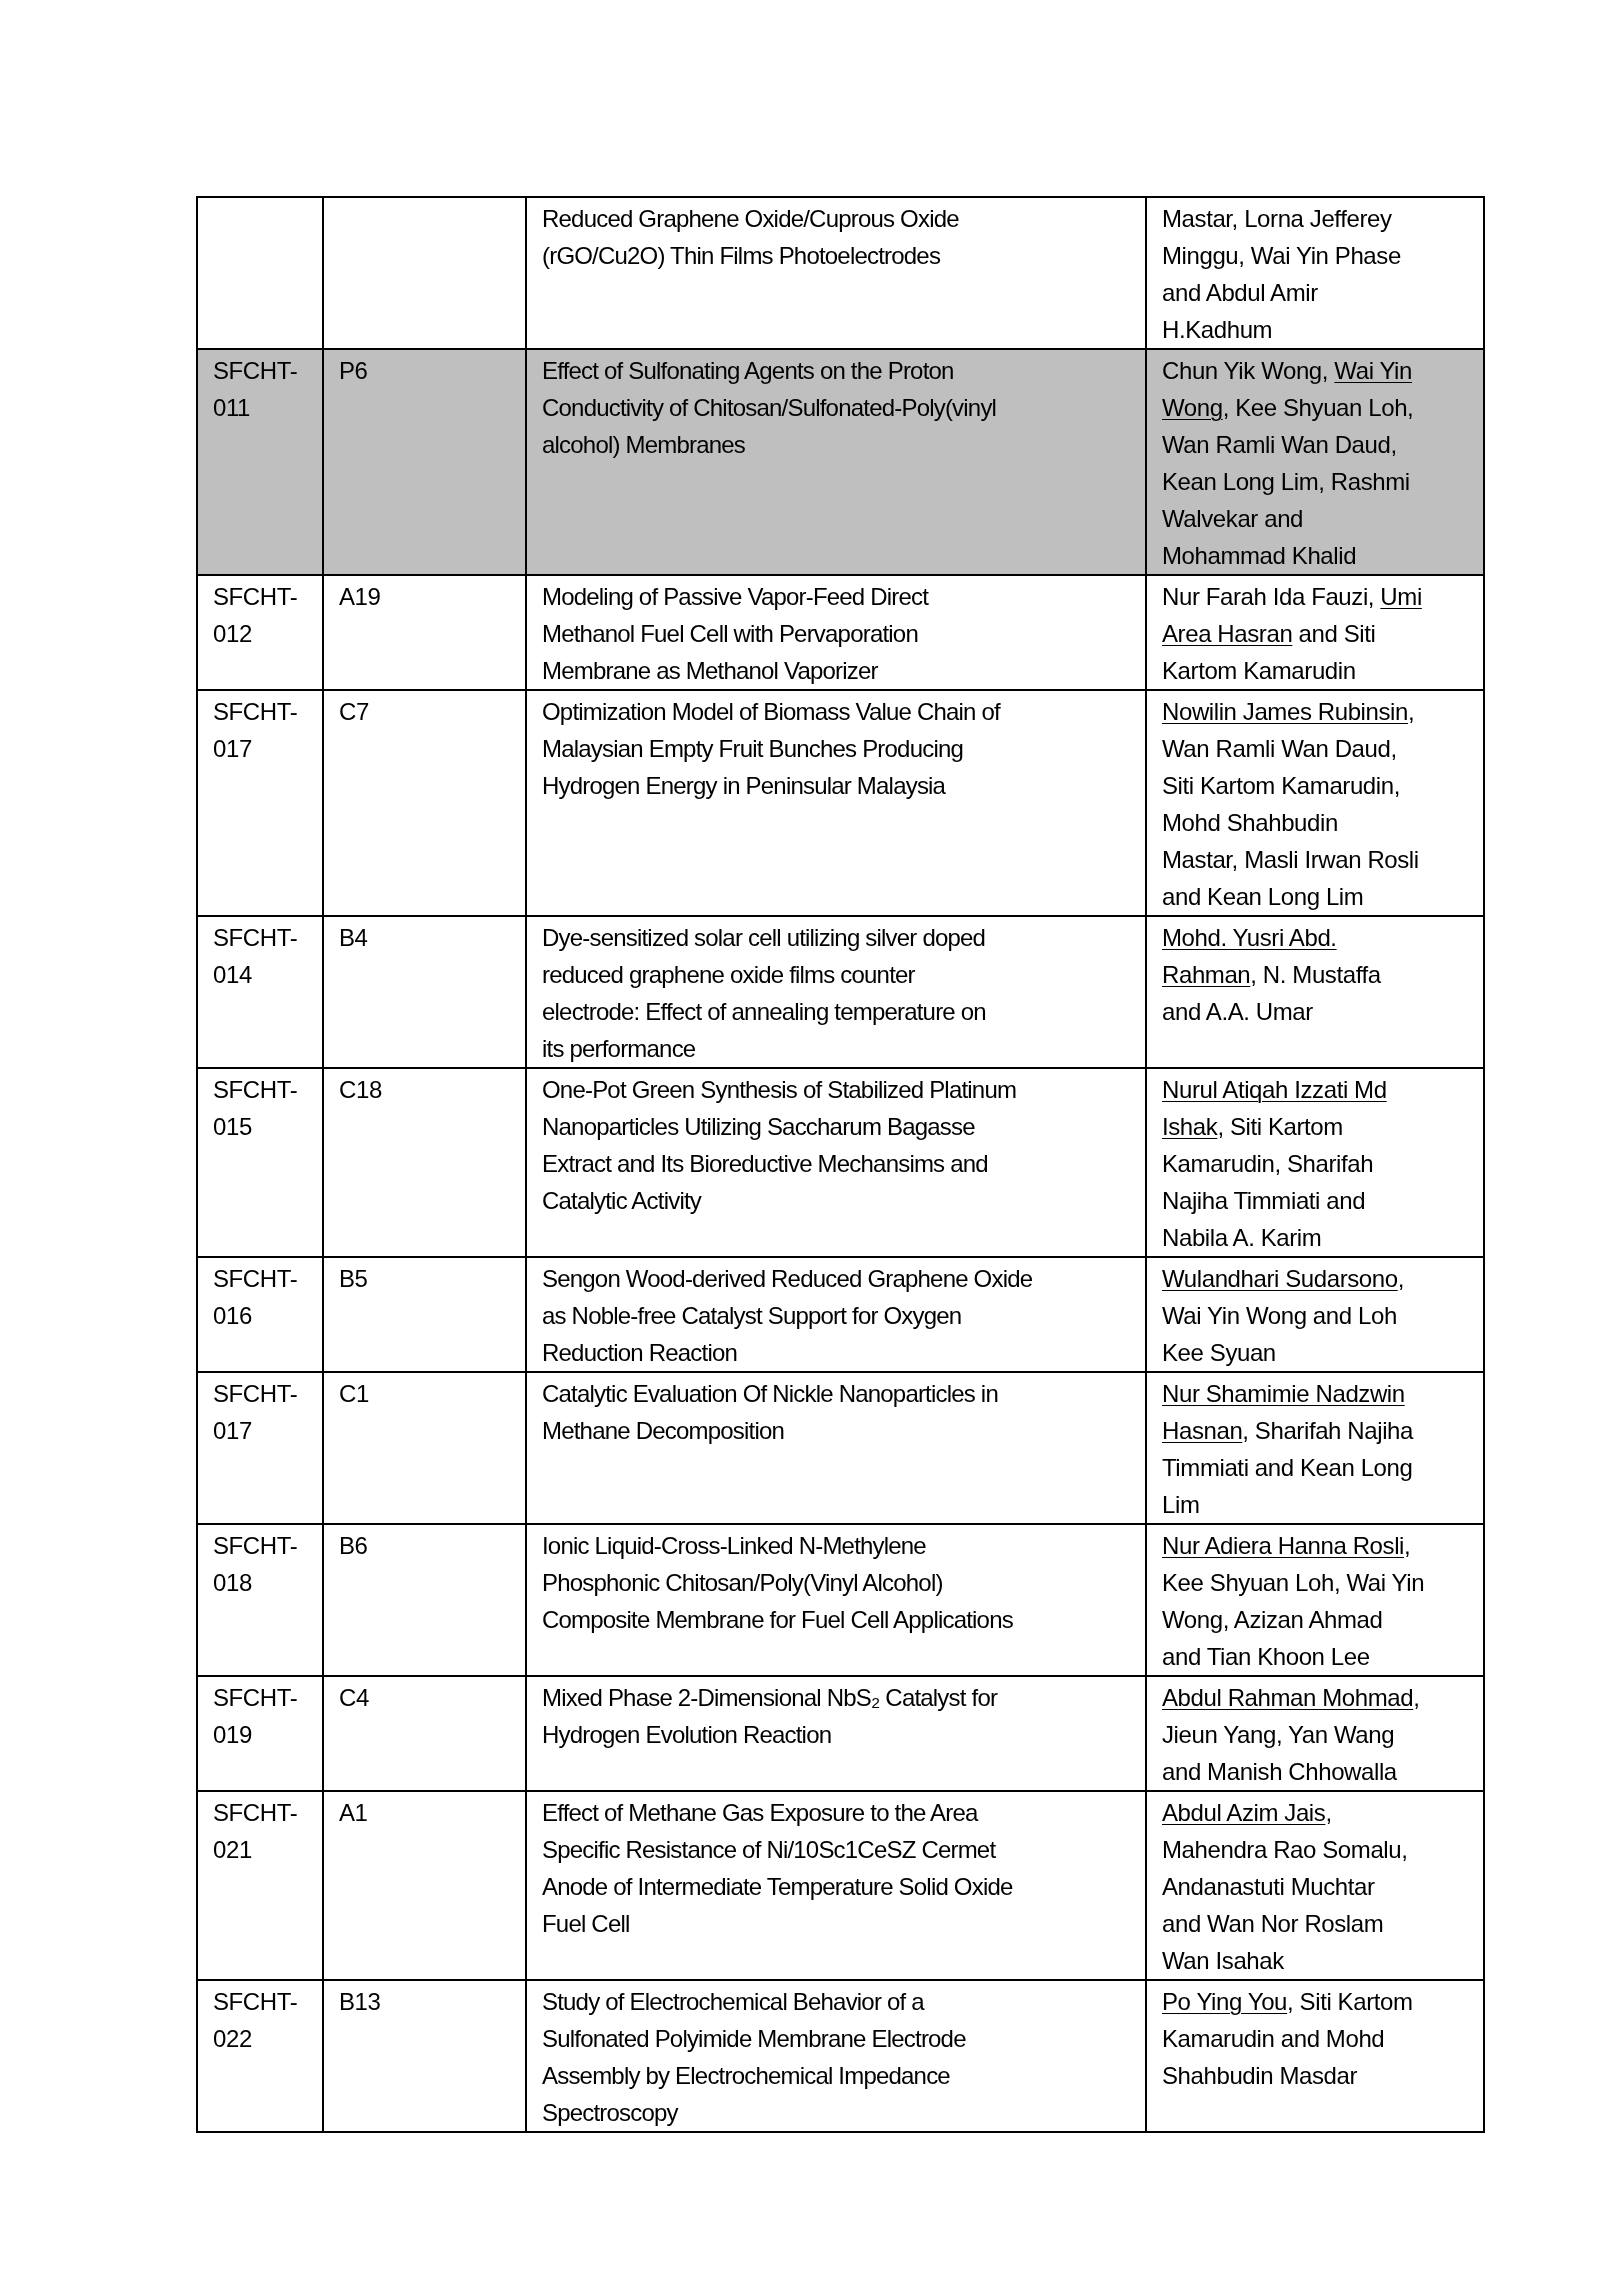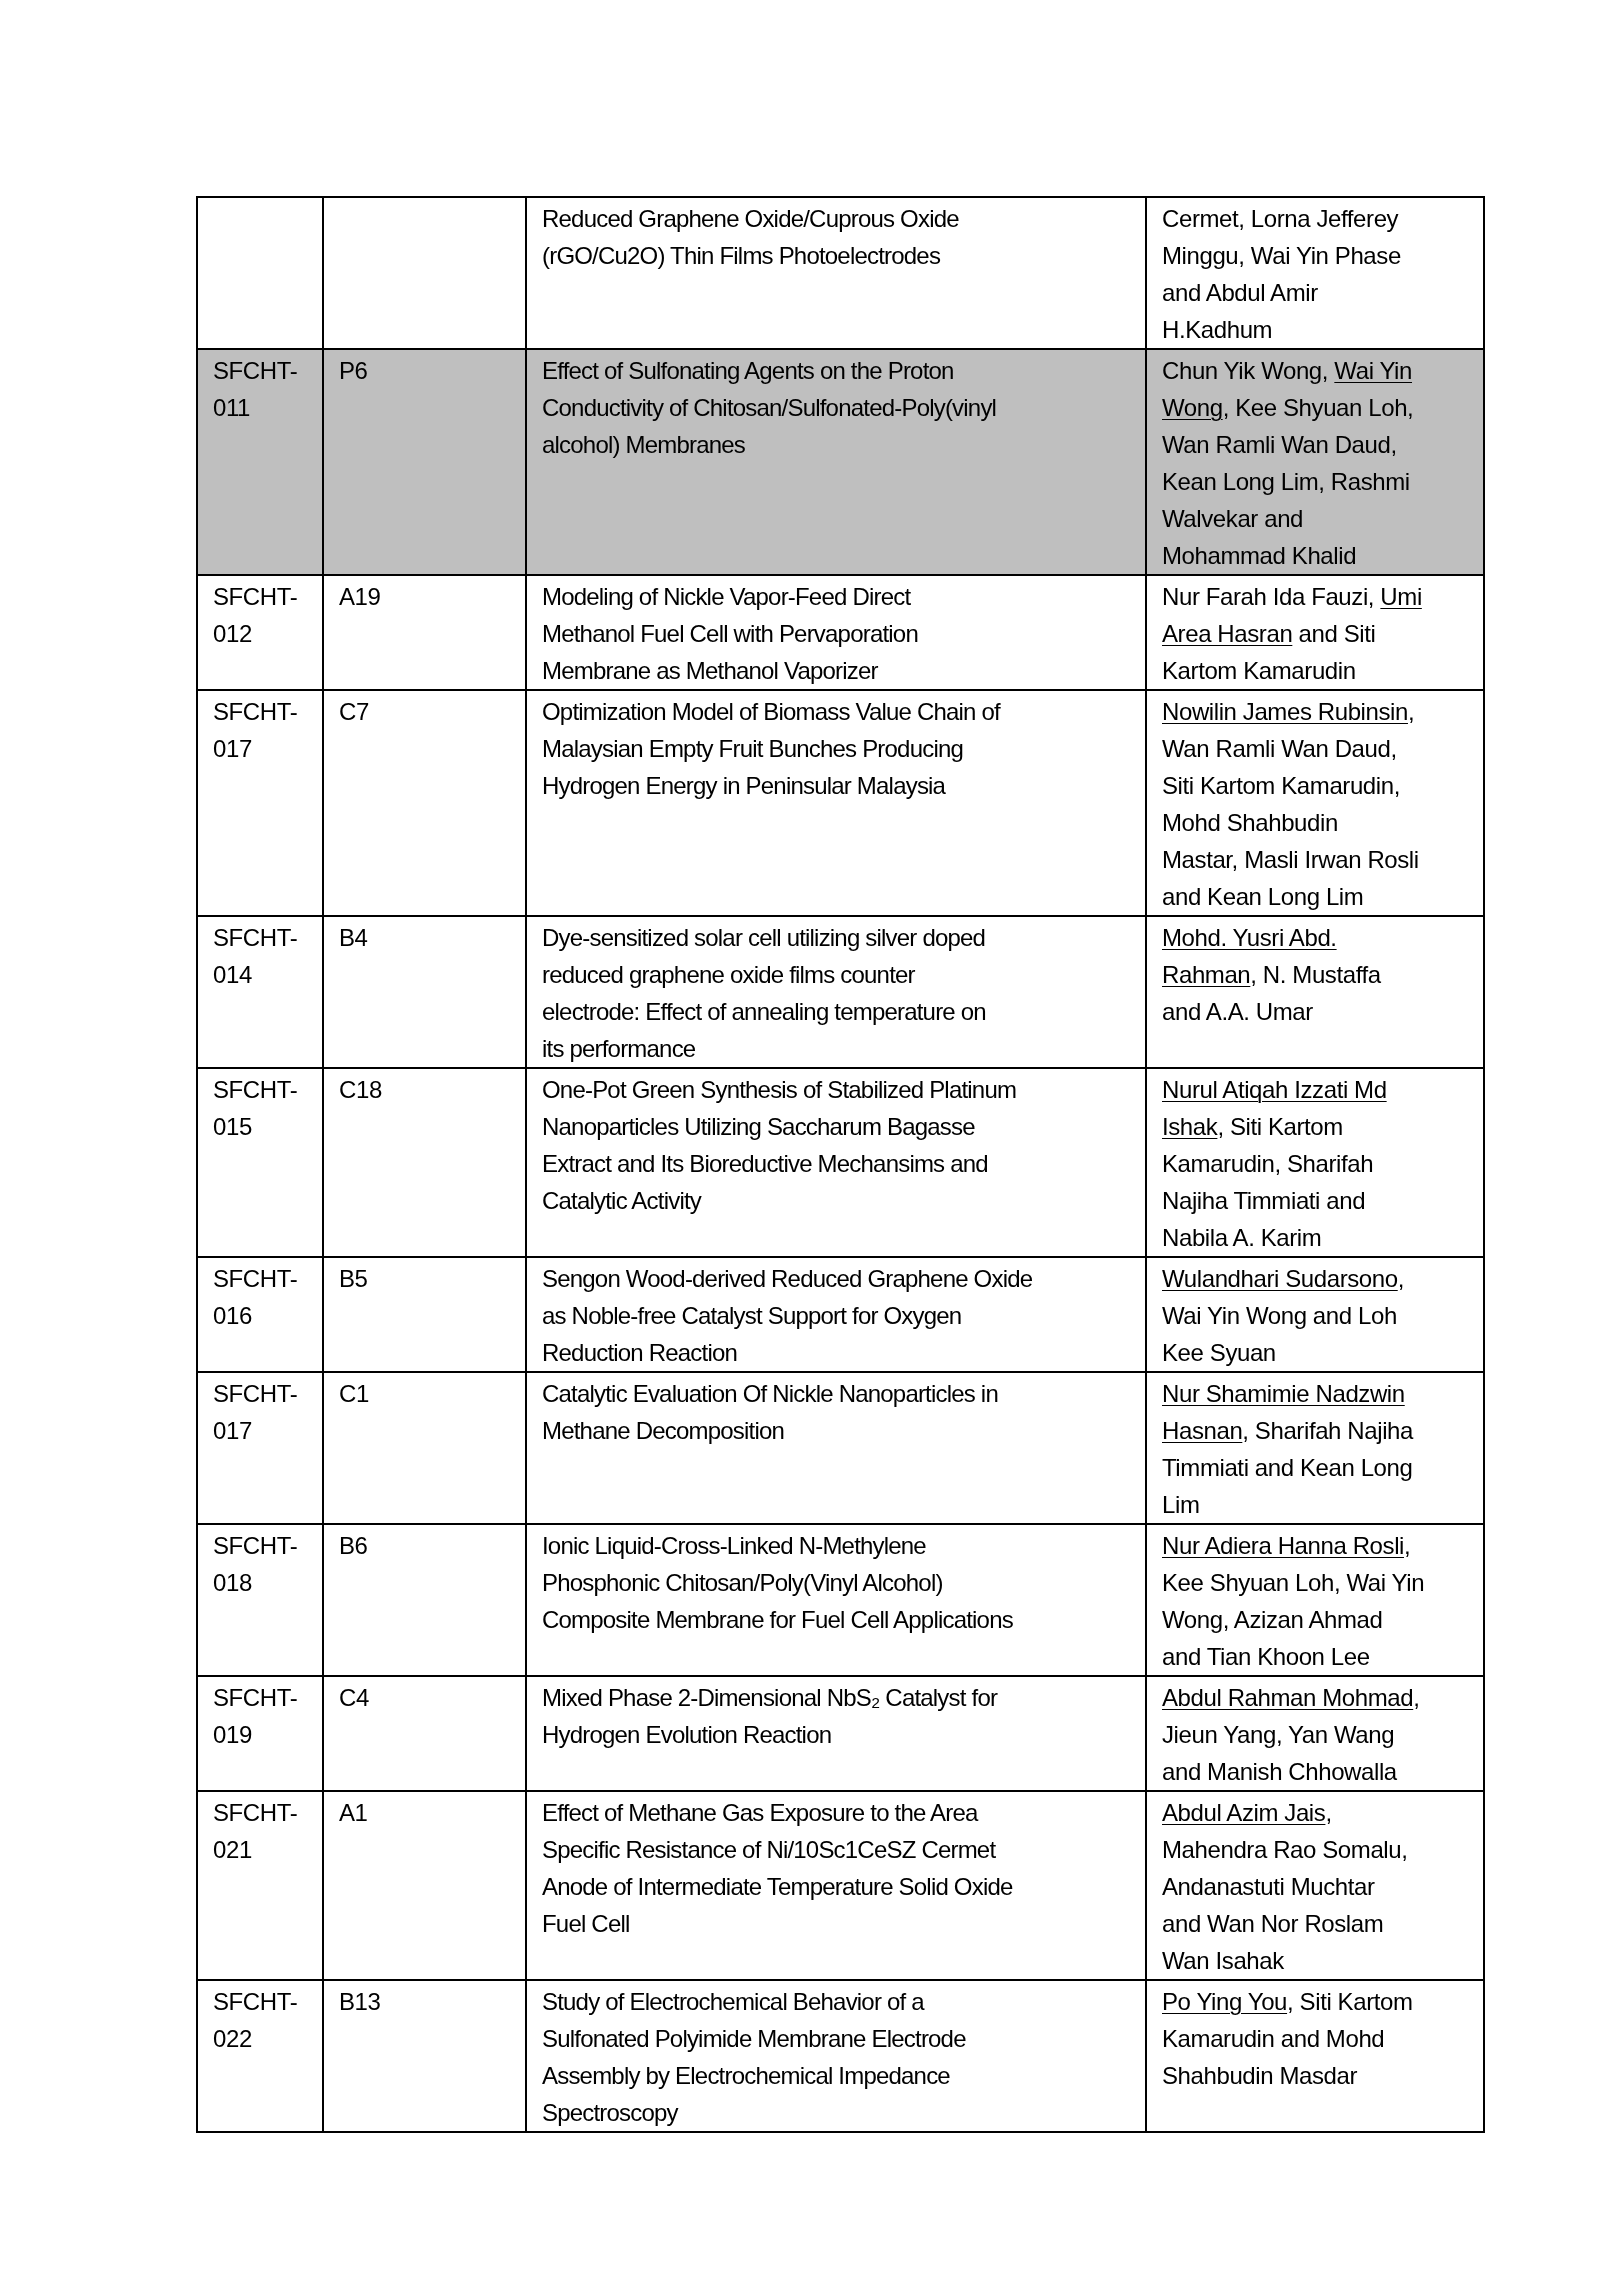--- a/index.html
+++ b/index.html
@@ -49,21 +49,21 @@
             <span class="line"></span>
           </td>
           <td>
             <span class="line"></span>
           </td>
           <td class="title">
             <span class="line">Reduced Graphene Oxide/Cuprous Oxide</span>
             <span class="line">(rGO/Cu2O) Thin Films Photoelectrodes</span>
           </td>
           <td>
-            <span class="line"><span>Cermet, Lorna Jefferey</span></span>
+            <span class="line"><span>Mastar, Lorna Jefferey</span></span>
             <span class="line"><span>Minggu, Wai Yin Phase</span></span>
             <span class="line"><span>and Abdul Amir</span></span>
             <span class="line"><span>H.Kadhum</span></span>
           </td>
         </tr>
         <tr class="shaded" style="height: 221px;">
           <td>
             <span class="line">SFCHT-</span>
             <span class="line">011</span>
           </td>
@@ -86,21 +86,21 @@
         </tr>
         <tr style="height: 112px;">
           <td>
             <span class="line">SFCHT-</span>
             <span class="line">012</span>
           </td>
           <td>
             <span class="line">A19</span>
           </td>
           <td class="title">
-            <span class="line">Modeling of Nickle Vapor-Feed Direct</span>
+            <span class="line">Modeling of Passive Vapor-Feed Direct</span>
             <span class="line">Methanol Fuel Cell with Pervaporation</span>
             <span class="line">Membrane as Methanol Vaporizer</span>
           </td>
           <td>
             <span class="line"><span>Nur Farah Ida Fauzi, </span><span class="u">Umi</span></span>
             <span class="line"><span class="u">Area Hasran</span><span> and Siti</span></span>
             <span class="line"><span>Kartom Kamarudin</span></span>
           </td>
         </tr>
         <tr style="height: 221px;">

